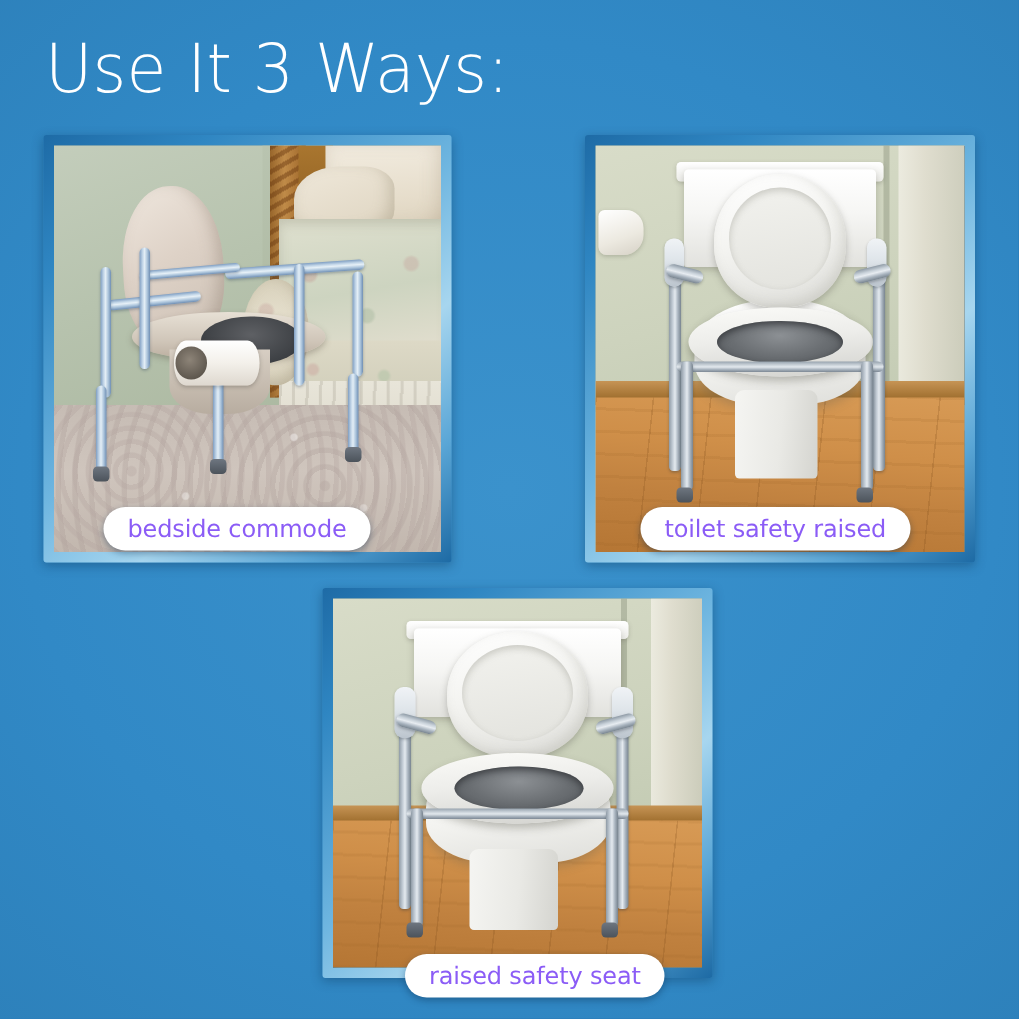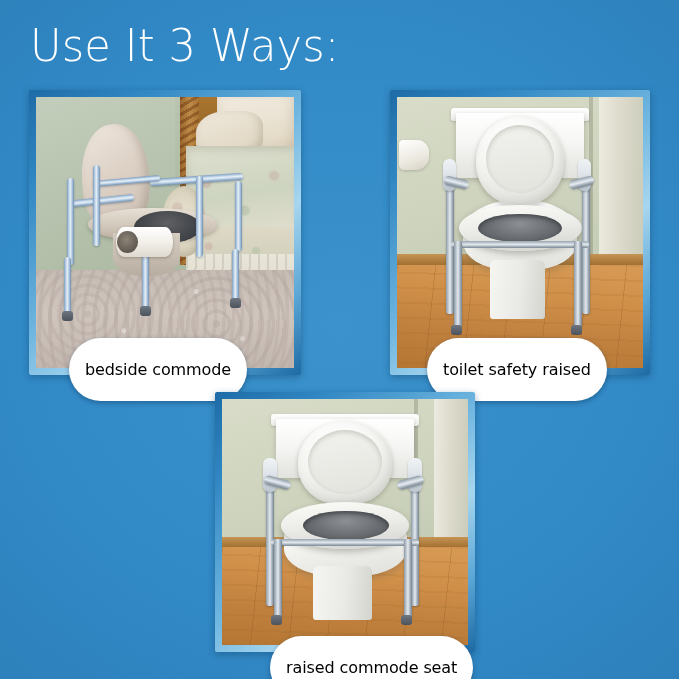--- a/index.html
+++ b/index.html
@@ -304,26 +304,26 @@
     border-radius: 4px;
   }
 
   
   .caption {
     position: absolute;
     display: flex;
     align-items: center;
     justify-content: center;
     background: #ffffff;
-    color: #000000;
+    color: #8b5cf6;
     border-radius: 999px;
     font-size: 16px;
     font-weight: 400;
     white-space: nowrap;
-    padding: 17px 16px;
+    padding: 0 16px;
     height: 29px;
     box-shadow: 0 2px 5px rgba(10,45,80,0.40);
     font-family: "DejaVu Sans", "Liberation Sans", sans-serif;
     letter-spacing: -0.1px;
   }
   #cap1 { left: 69px;  top: 338px; }
   #cap2 { left: 427px; top: 338px; }
   #cap3 { left: 270px; top: 636px; }
 </style>
 </head>
@@ -435,15 +435,15 @@
         <div class="sf-arm" style="left:17%; top:32%; width:11%; transform:rotate(15deg);"></div>
         <div class="sf-arm" style="left:71%; top:32%; width:11%; transform:rotate(-15deg);"></div>
         <div class="sf-cross" style="left:20%; top:57%; width:60%;"></div>
         <div class="sf-leg" style="left:21%; top:57%; height:32%;"></div>
         <div class="sf-leg" style="left:74%; top:57%; height:32%;"></div>
         <div class="sf-foot" style="left:19.8%; top:88%;"></div>
         <div class="sf-foot" style="left:72.8%; top:88%;"></div>
       </div>
     </div>
   </div>
-  <div class="caption" id="cap3">raised commode seat</div>
+  <div class="caption" id="cap3">raised safety seat</div>
 
 </div>
 
 </body></html>

